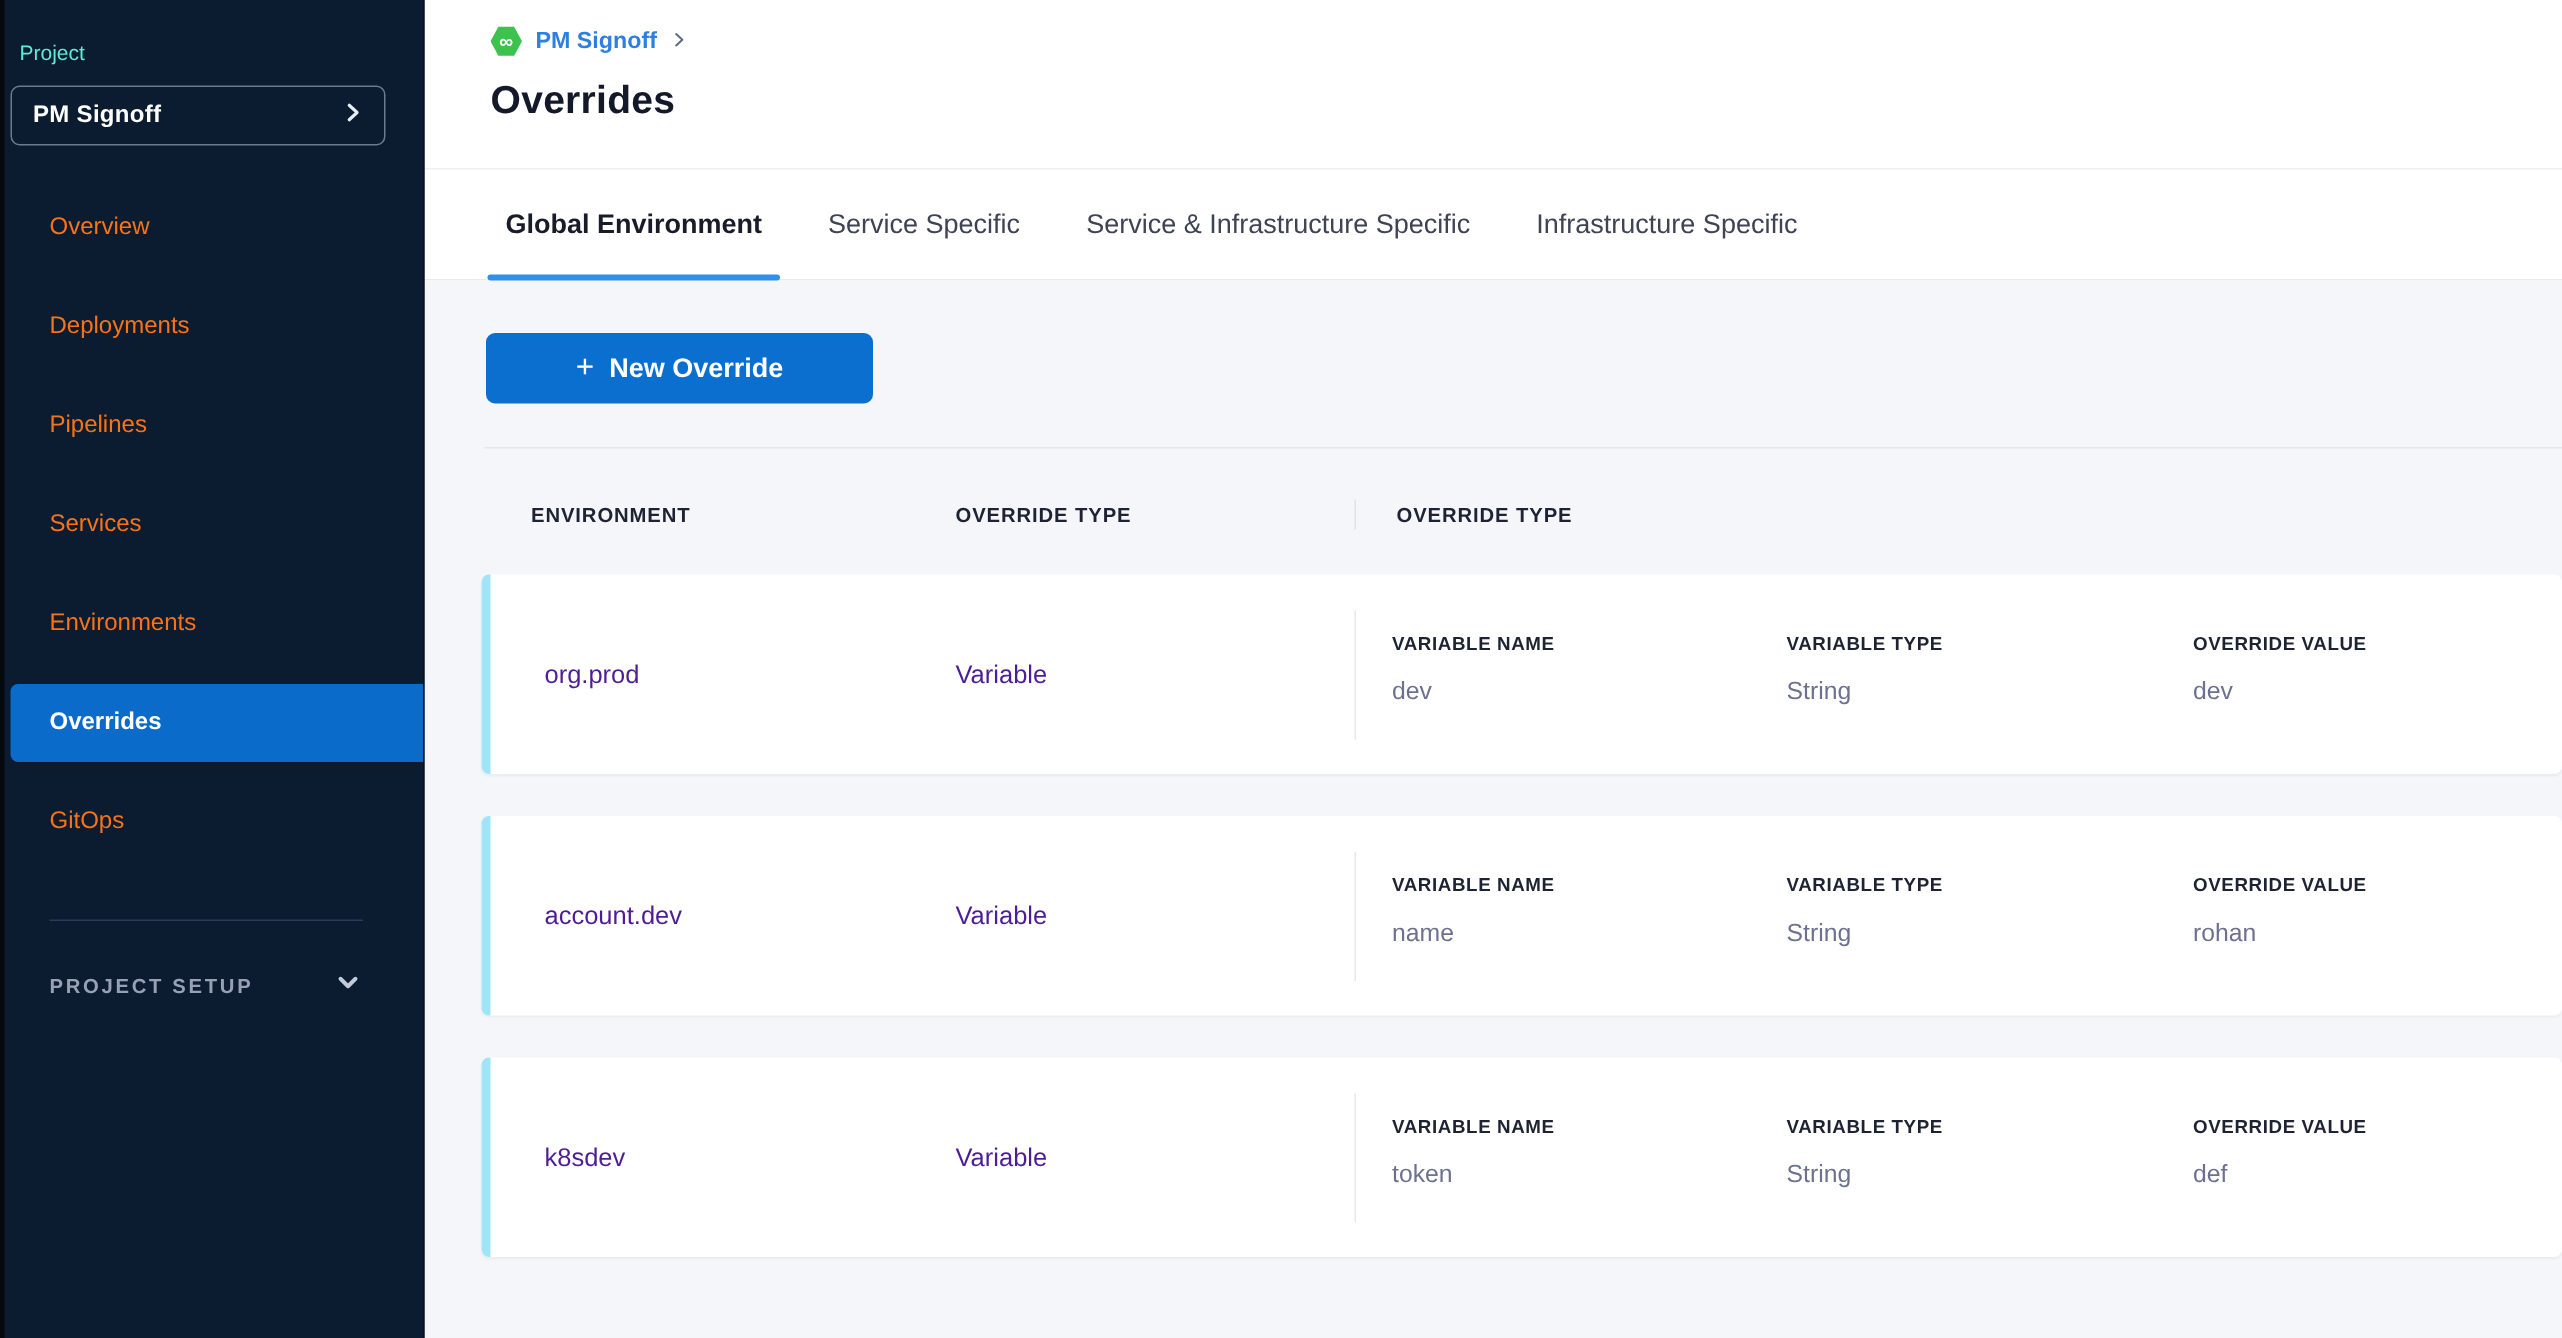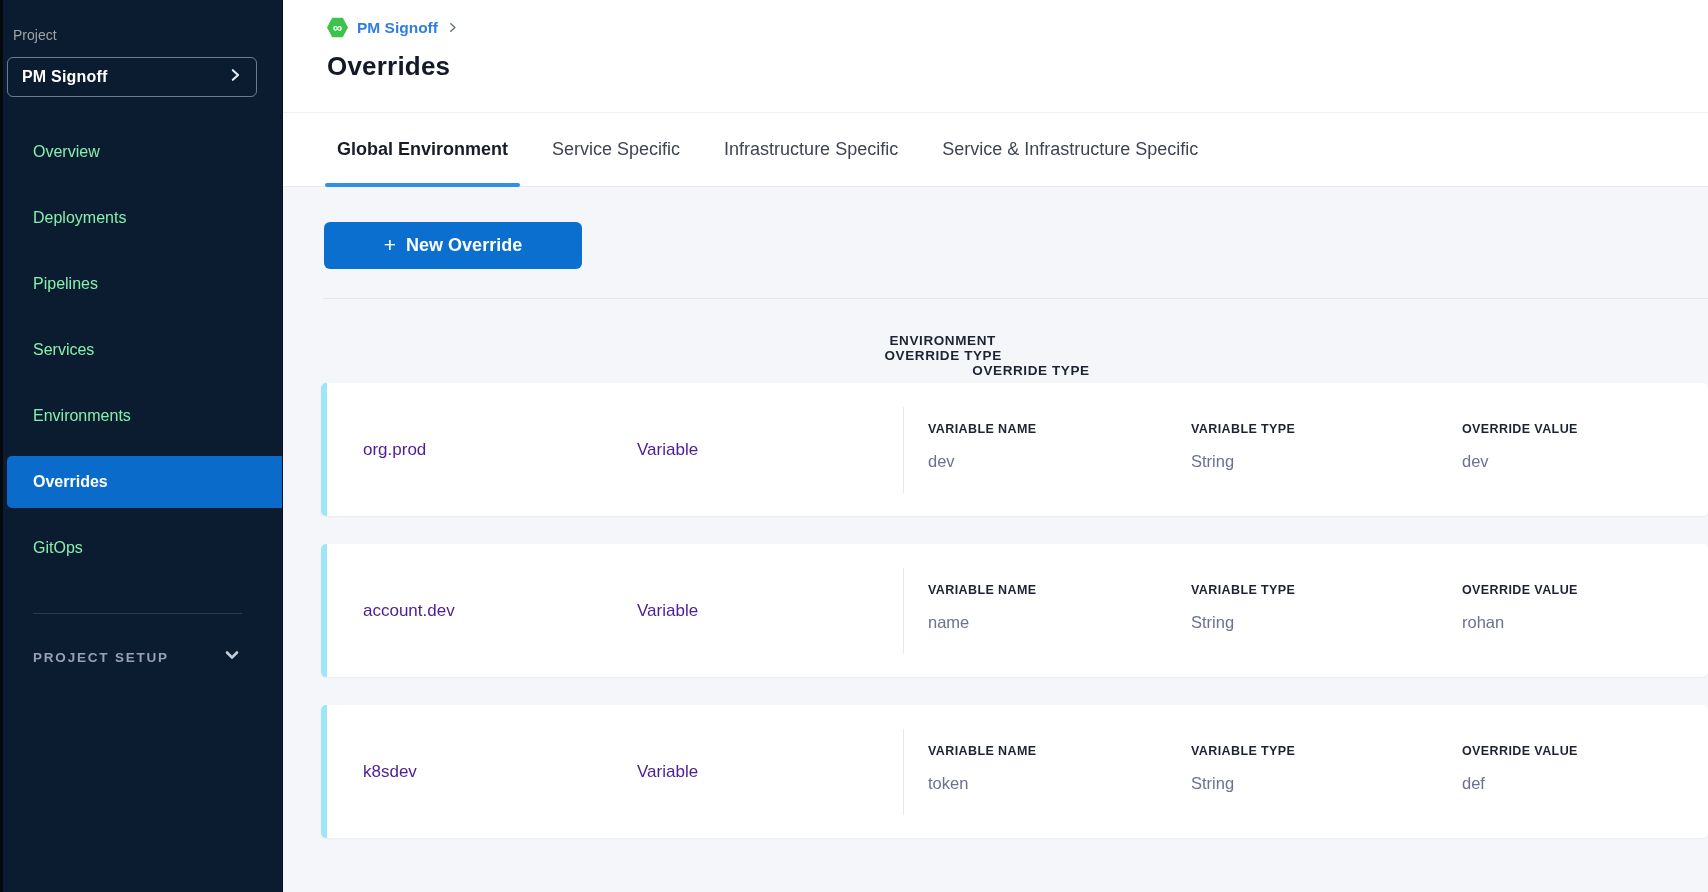--- a/index.html
+++ b/index.html
@@ -1,25 +1,25 @@
 <!DOCTYPE html>
 <html><head>
 <meta charset="utf-8">
 <style>
   * { margin:0; padding:0; box-sizing:border-box; }
   html,body { width:1708px; height:892px; overflow:hidden; font-family:"Liberation Sans","DejaVu Sans",sans-serif; background:#f4f6f9; }
   .app { display:flex; width:1708px; height:892px; }
 
   
   .sidebar { width:283px; min-width:283px; height:100%; background:#0b1c31; border-left:3px solid #05080d; border-right:1px solid #071222; position:relative; color:#ccd3de; }
-  .project-label { margin:27px 0 0 10px; font-size:14px; color:#a3a3a3; }
+  .project-label { margin:27px 0 0 10px; font-size:14px; color:#5eead4; }
   .project-select { margin:14px 28px 0 4px; width:250px; height:40px; border:1px solid rgba(190,203,219,0.55); border-radius:6px; display:flex; align-items:center; justify-content:space-between; padding:0 14px 0 14px; cursor:pointer; }
   .project-select .pname { color:#ffffff; font-size:16px; font-weight:700; letter-spacing:.2px; }
   .nav { padding-top:29px; list-style:none; }
-  .nav-item { height:52px; margin:0 0 14px 4px; display:flex; align-items:center; padding-left:26px; font-size:16px; color:#86efac; cursor:pointer; border-radius:5px 0 0 5px; }
+  .nav-item { height:52px; margin:0 0 14px 4px; display:flex; align-items:center; padding-left:26px; font-size:16px; color:#f97316; cursor:pointer; border-radius:5px 0 0 5px; }
   .nav-item.active { background:#0b6bca; color:#ffffff; font-weight:600; }
   .side-divider { height:1px; background:#2b3b52; margin:39px 40px 0 30px; }
   .setup-row { margin:33px 0 0 0; padding-left:30px; display:flex; align-items:center; cursor:pointer;gap:25px; }
   .setup-label { font-size:13.5px; font-weight:700; letter-spacing:1.8px; color:#97a1b3; }
   .chev { display:inline-block; flex:none; }
 
   
   .main { flex:1; display:flex; flex-direction:column; background:#ffffff; min-width:0; }
   .top { background:#ffffff; height:112px; padding:17px 0 0 44px; }
   .breadcrumb { display:flex; align-items:center; gap:9px; }
@@ -31,21 +31,21 @@
   .tab { position:relative; display:flex; align-items:center; font-size:18px; color:#3f4454; cursor:pointer; white-space:nowrap; }
   .tab.active { font-weight:700; color:#171c28; }
   .tab.active::after { content:""; position:absolute; left:-12px; right:-12px; bottom:-1px; height:4px; background:#2e90e8; border-radius:3px; }
 
   .content { flex:1; background:#f4f6f9; overflow:hidden; }
   .new-override-btn { margin:35px 0 0 41px; width:258px; height:47px; background:#0b6fd0; border:none; border-radius:6px; color:#ffffff; font-size:18px; font-weight:600; font-family:inherit; display:flex; align-items:center; justify-content:center; gap:10px; cursor:pointer; }
   .new-override-btn .plus { font-size:21px; font-weight:400; line-height:1; position:relative; top:-1px; }
 
   .table { margin-top:29px; }
   .table-topline { border-top:1px solid #e4e7ec; margin-left:40px; }
-  .thead { margin-left:38px; padding:34px 0 0 6px; display:flex; align-items:center; height:54px;flex-direction:column; }
+  .thead { margin-left:38px; padding:34px 0 0 6px; display:flex; align-items:center; height:54px; }
   .th { font-size:13.5px; font-weight:700; color:#1d2333; letter-spacing:.6px; }
   .th-env { width:310px; padding-left:27px; }
   .th-type { width:266px; }
   .vline-sm { width:1px; height:20px; background:#dfe2e8; }
   .th-info { padding-left:27px; }
   .tbody { margin:30px 0 0 38px; }
 
   .card { position:relative; background:#ffffff; border-radius:5px; height:133px; margin-bottom:28px; display:flex; align-items:stretch; padding-left:6px; box-shadow:0 1px 2px rgba(20,30,60,0.05); cursor:pointer; }
   .accent { position:absolute; left:0; top:0; bottom:0; width:6px; background:#a0e5f7; border-radius:5px 0 0 5px; }
   .cell { display:flex; align-items:center; font-size:17px; color:#4c1d95; }
@@ -106,22 +106,22 @@
               <path d="M5.5 2.5l6 5.5-6 5.5" stroke="#5f6b7f" stroke-width="2" fill="none" stroke-linecap="round" stroke-linejoin="round"></path>
             </svg>
         </span>
       </div>
       <div class="page-title">Overrides</div>
     </div>
 
     <div class="tabbar">
       <div class="tab active">Global Environment</div>
       <div class="tab">Service Specific</div>
+      <div class="tab">Service &amp; Infrastructure Specific</div>
       <div class="tab">Infrastructure Specific</div>
-      <div class="tab">Service &amp; Infrastructure Specific</div>
     </div>
 
     <div class="content">
       <button class="new-override-btn">
         <span class="plus">+</span>
         <span>New Override</span>
       </button>
 
       <div class="table">
         <div class="table-topline"></div>

